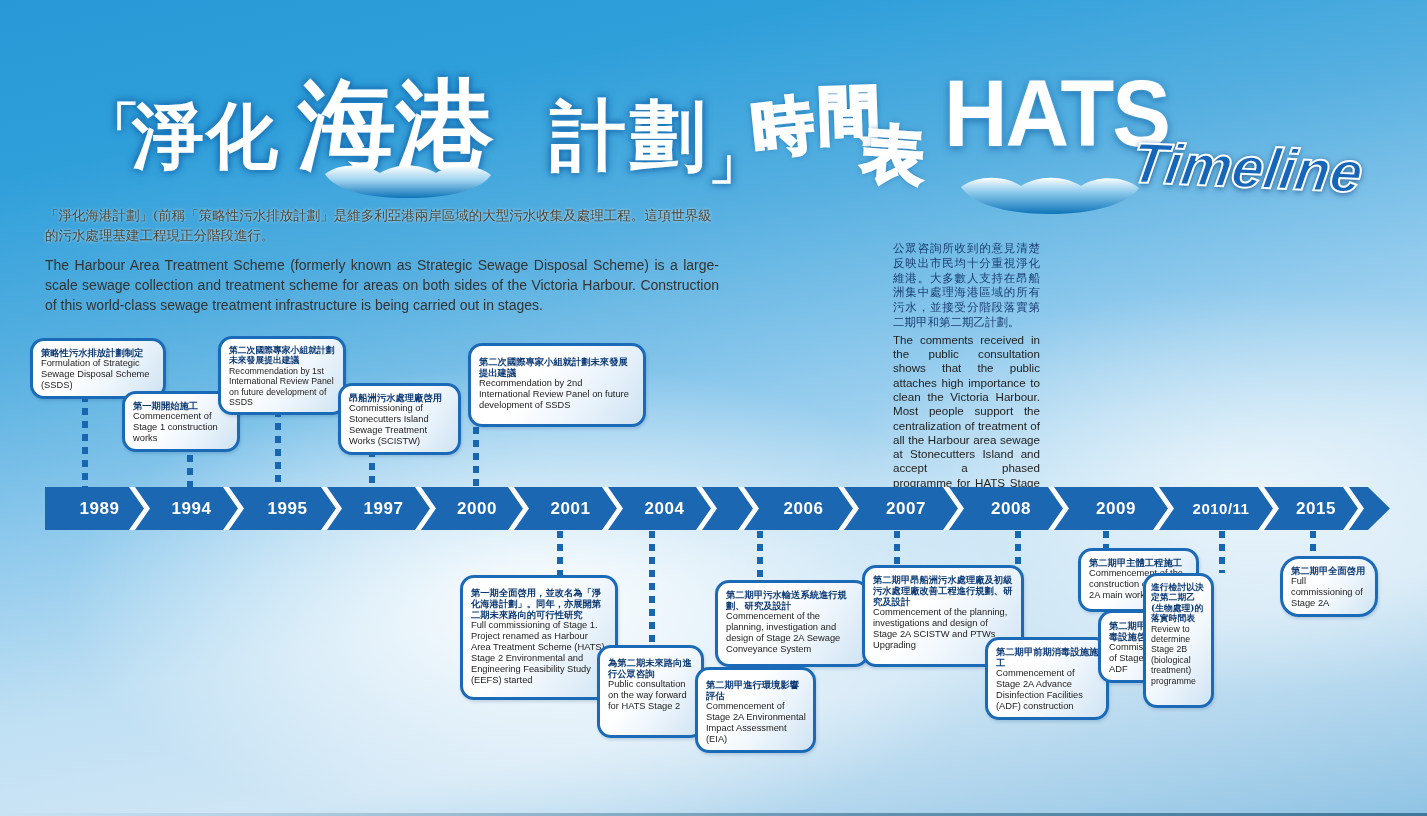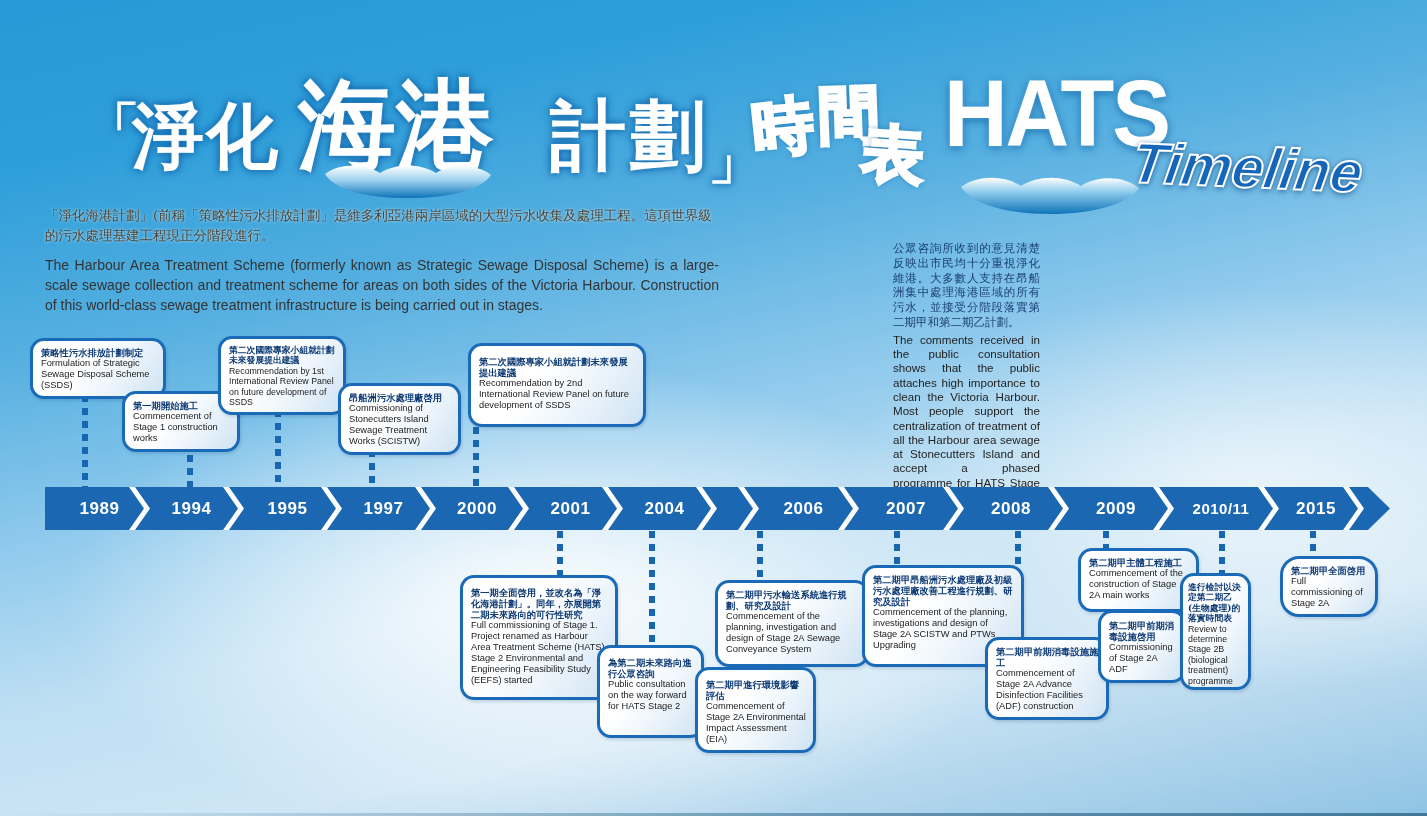--- a/index.html
+++ b/index.html
@@ -93,21 +93,21 @@
   .mb4{left:338px;top:383px;width:123px;min-height:67px;}
   .mb5{left:468px;top:343px;width:178px;min-height:84px;padding-top:10px;}
   .mb6{left:460px;top:575px;width:158px;min-height:125px;padding-top:9px;}
   .mb7{left:597px;top:645px;width:107px;min-height:93px;padding-top:9px;}
   .mb8{left:715px;top:580px;width:154px;min-height:87px;}
   .mb9{left:695px;top:667px;width:121px;min-height:70px;padding-top:9px;}
   .mb10{left:862px;top:565px;width:162px;min-height:102px;}
   .mb11{left:985px;top:637px;width:124px;min-height:66px;}
   .mb12{left:1078px;top:548px;width:121px;min-height:64px;}
   .mb13{left:1098px;top:610px;width:88px;min-height:57px;padding-top:7px;}
-  .mb14{left:1180px;top:573px;width:71px;min-height:100px;font-size:8.8px;line-height:10.4px;padding:6px 4px 1px 5px;}
+  .mb14{left:1143px;top:573px;width:71px;min-height:100px;font-size:8.8px;line-height:10.4px;padding:6px 4px 19px 5px;}
   .mb15{left:1280px;top:556px;width:98px;min-height:52px;border-radius:19px;}
   .bottom-edge{left:0;bottom:0;width:1427px;height:3px;
     background:linear-gradient(90deg,rgba(38,94,128,0) 0%,rgba(38,94,128,.55) 60%,rgba(38,94,128,.75) 100%);}
 </style>
 </head>
 <body>
 
 <div class="abs" style="left:0;top:0;width:1427px;height:230px;">
   <span class="abs zh-glyph" style="left:86px;top:100px;font-size:54px;">「</span>
   <span class="abs zh-glyph" style="left:132px;top:100px;font-size:72px;letter-spacing:2px;">淨化</span>

